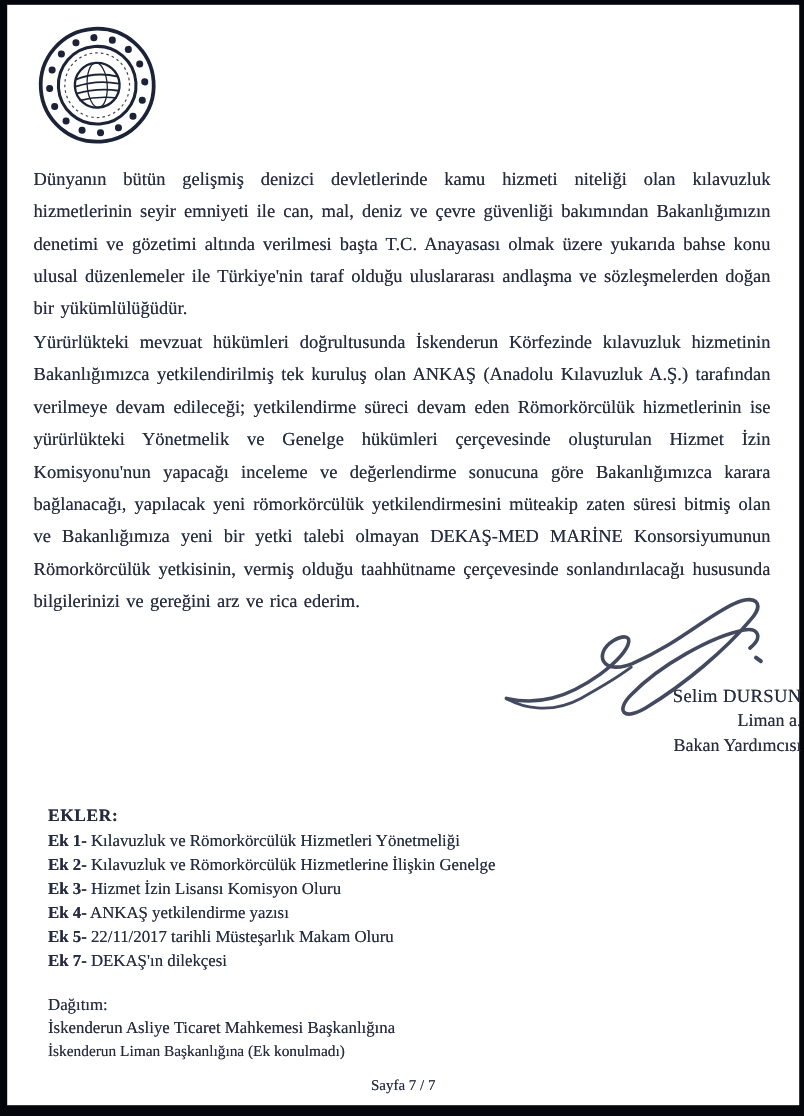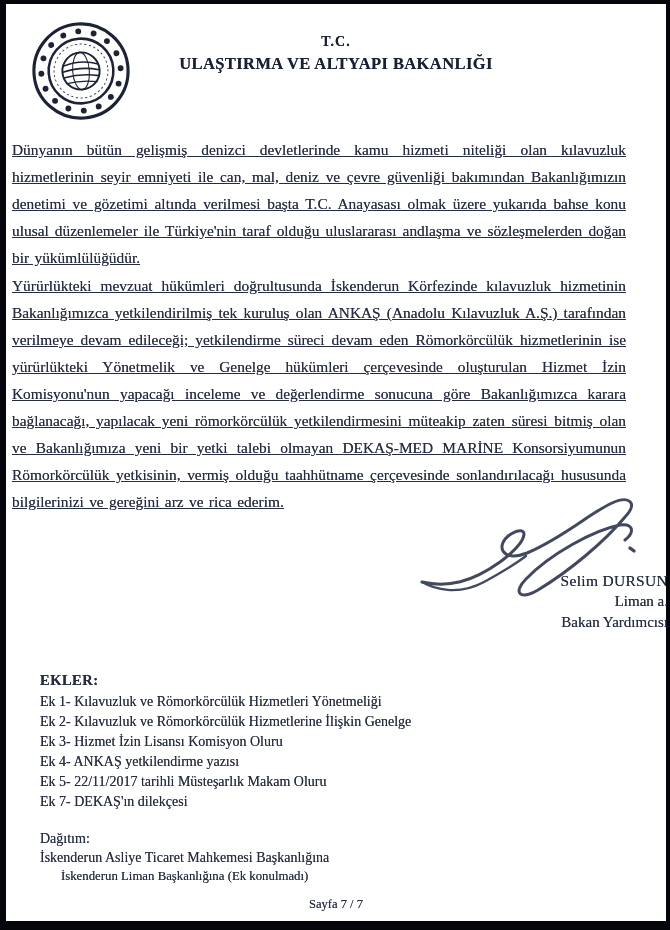--- a/index.html
+++ b/index.html
@@ -36,28 +36,27 @@
   }
   .ministry-line {
     margin-top: 4px;
     font-size: 16.5px;
     font-weight: bold;
     letter-spacing: 0.4px;
     text-shadow: 0 0 0.6px rgba(27,33,52,.8);
   }
   .para {
     position: absolute;
-    left: 6px;
+    left: 22px;
     width: 614px;
     font-size: 15.4px;
     line-height: 27px;
     text-align: justify;
     text-shadow: 0 0 0.45px rgba(38,44,64,.75);
     word-spacing: 1.5px;
-    text-decoration: underline;
   }
   .para-1 { top: 132px; }
   .para-2 { top: 268px; }
   .signature-svg {
     position: absolute;
     left: 408px; top: 490px;
     width: 248px; height: 118px;
     pointer-events: none;
   }
   .sig-block {
@@ -78,30 +77,30 @@
     letter-spacing: 0.5px;
     text-shadow: 0 0 0.5px rgba(27,33,52,.8);
   }
   .ekler-list {
     position: absolute;
     left: 34px; top: 688px;
     font-size: 14px;
     line-height: 20px;
     list-style: none;
   }
-  .ek-label { font-weight: normal; text-shadow: 0 0 0.5px rgba(27,33,52,.8); }
+  .ek-label { font-weight: bold; text-shadow: 0 0 0.5px rgba(27,33,52,.8); }
   .ek-text { text-shadow: 0 0 0.45px rgba(38,44,64,.75); }
   .dagitim-block {
     position: absolute;
     left: 34px; top: 826px;
     font-size: 14px;
     line-height: 18.5px;
     text-shadow: 0 0 0.4px rgba(38,44,64,.7);
   }
-  .dagitim-line-2 { font-size: 12.8px; text-align: center; }
+  .dagitim-line-2 { font-size: 12.8px; }
   .footer-page {
     position: absolute;
     left: 0; right: 0; top: 893px;
     text-align: center;
     font-size: 12.5px;
     text-shadow: 0 0 0.4px rgba(38,44,64,.7);
   }
   .seal svg, .signature-svg svg { width: 100%; height: 100%; display: block; }
 </style>
 </head>
@@ -138,24 +137,20 @@
         <circle cx="52" cy="52" r="19" stroke-width="2"></circle>
         <path d="M34,46 Q52,40 70,46" stroke-width="1.6"></path>
         <path d="M33.5,52 Q52,47 70.5,52" stroke-width="1.6"></path>
         <path d="M34,58 Q52,54 70,58" stroke-width="1.6"></path>
         <path d="M36,64 Q52,61 68,64" stroke-width="1.4"></path>
         <ellipse cx="52" cy="52" rx="8.5" ry="19" stroke-width="1.1"></ellipse>
       </g>
     </svg>
   </div>
 
-  <div class="header-block">
-    <div class="tc-line">T.C.</div>
-    <div class="ministry-line">ULAŞTIRMA VE ALTYAPI BAKANLIĞI</div>
-  </div>
 
   <p class="para para-1">Dünyanın bütün gelişmiş denizci devletlerinde kamu hizmeti niteliği olan kılavuzluk hizmetlerinin seyir emniyeti ile can, mal, deniz ve çevre güvenliği bakımından Bakanlığımızın denetimi ve gözetimi altında verilmesi başta T.C. Anayasası olmak üzere yukarıda bahse konu ulusal düzenlemeler ile Türkiye'nin taraf olduğu uluslararası andlaşma ve sözleşmelerden doğan bir yükümlülüğüdür.</p>
   <p class="para para-2">Yürürlükteki mevzuat hükümleri doğrultusunda İskenderun Körfezinde kılavuzluk hizmetinin Bakanlığımızca yetkilendirilmiş tek kuruluş olan ANKAŞ (Anadolu Kılavuzluk A.Ş.) tarafından verilmeye devam edileceği; yetkilendirme süreci devam eden Römorkörcülük hizmetlerinin ise yürürlükteki Yönetmelik ve Genelge hükümleri çerçevesinde oluşturulan Hizmet İzin Komisyonu'nun yapacağı inceleme ve değerlendirme sonucuna göre Bakanlığımızca karara bağlanacağı, yapılacak yeni römorkörcülük yetkilendirmesini müteakip zaten süresi bitmiş olan ve Bakanlığımıza yeni bir yetki talebi olmayan DEKAŞ-MED MARİNE Konsorsiyumunun Römorkörcülük yetkisinin, vermiş olduğu taahhütname çerçevesinde sonlandırılacağı hususunda bilgilerinizi ve gereğini arz ve rica ederim.</p>
 
   <div class="signature-svg">
     <svg viewBox="0 0 248 118" xmlns="http://www.w3.org/2000/svg">
       <g fill="none" stroke="#333a52" stroke-width="3" stroke-linecap="round" opacity="0.92">
         <path d="M8,88 C34,94 58,88 86,68 C118,44 114,30 97,40 C80,51 88,69 113,59 C152,42 174,20 198,9 C216,1 224,9 211,23 C191,47 157,76 124,96 C105,107 99,98 112,85 C136,60 180,36 206,31 C218,29 222,37 211,46"></path>
         <path d="M8,88 C20,95 44,102 70,88 C90,77 104,68 112,62" stroke-width="2.4"></path>
         <path d="M216,54 l4,3" stroke-width="3.4"></path>

